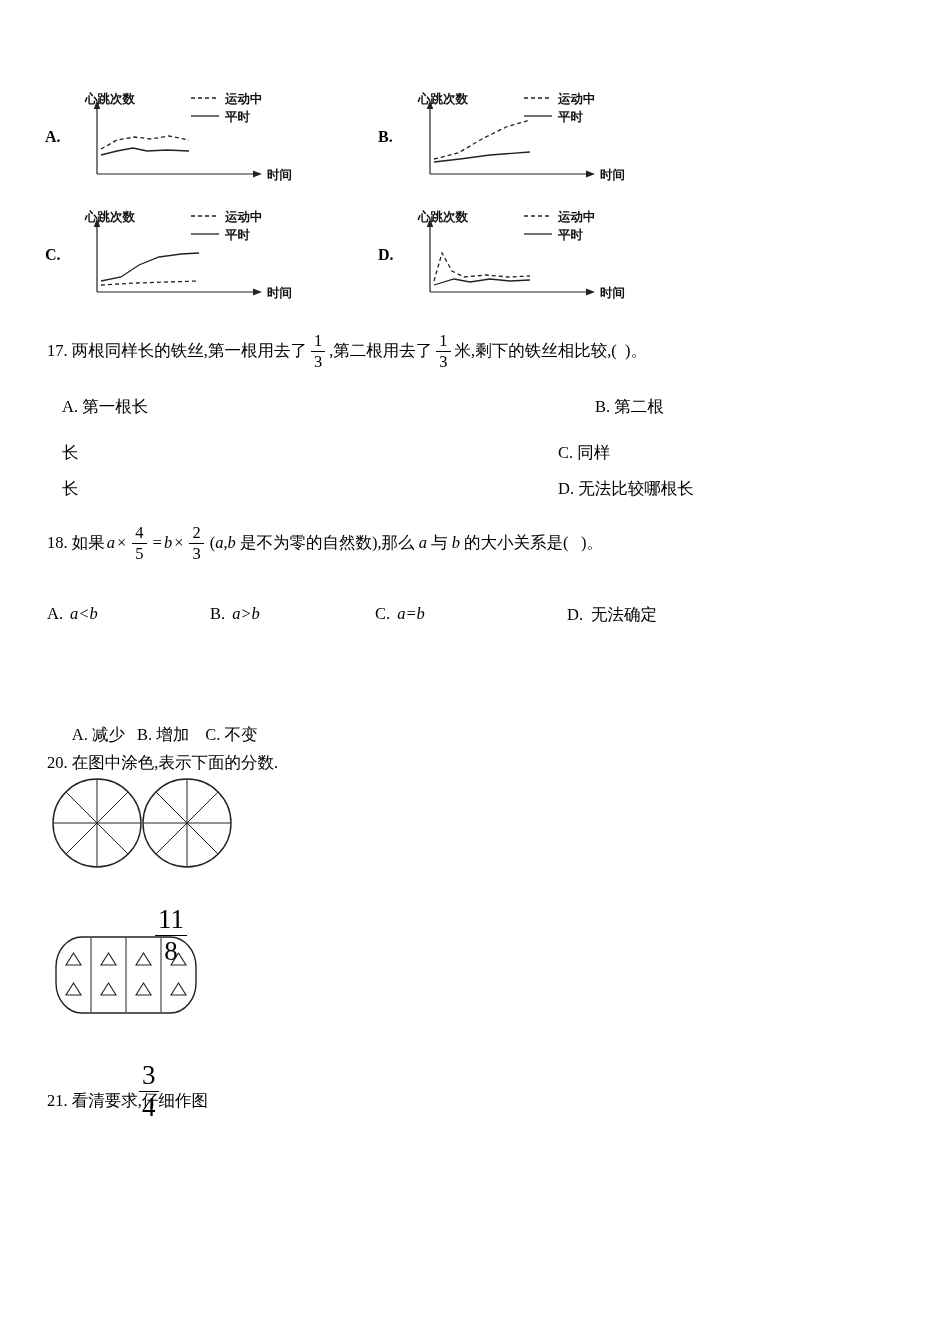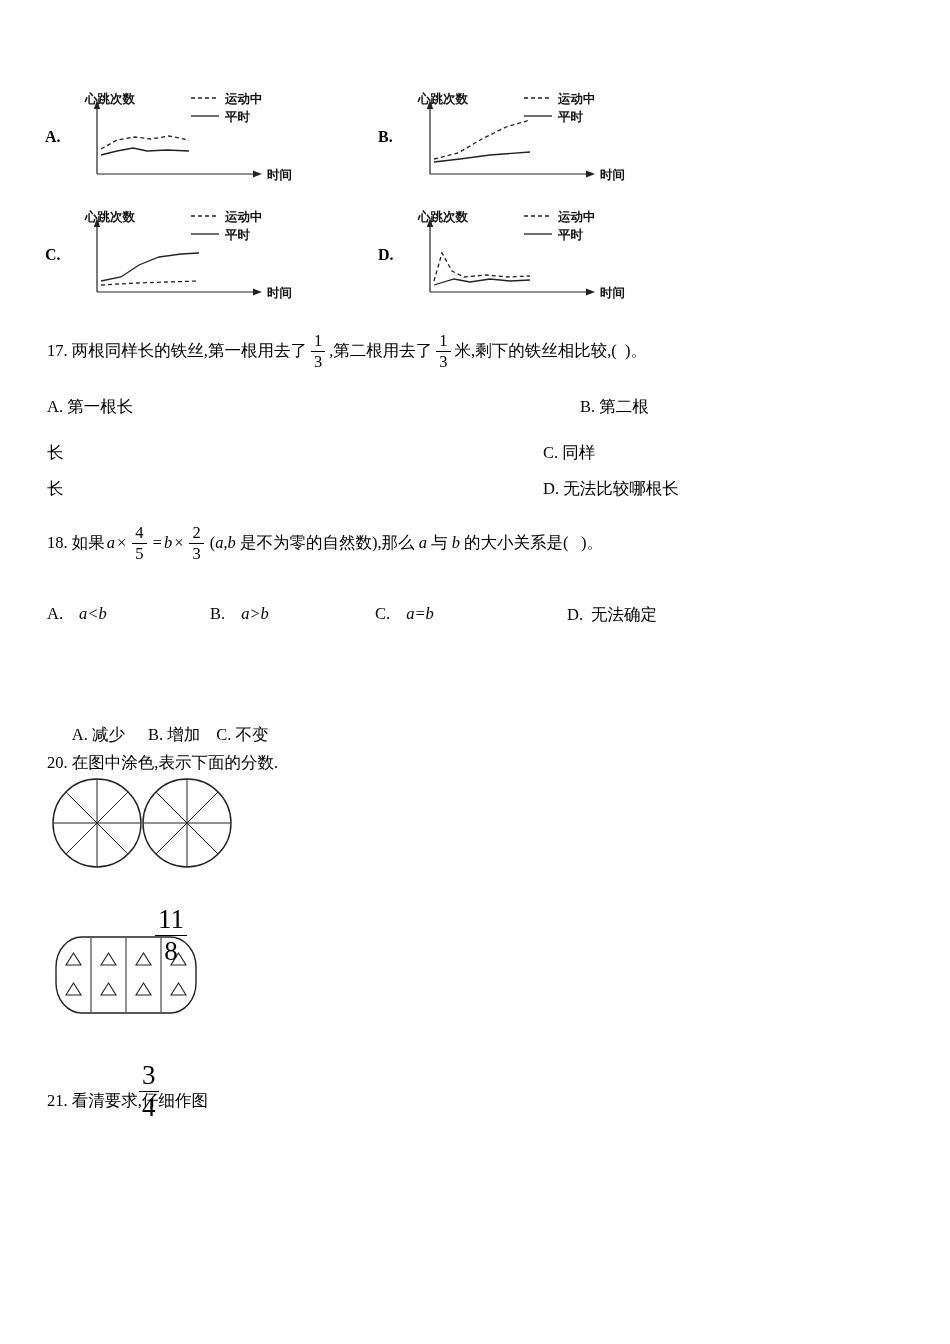--- a/index.html
+++ b/index.html
@@ -23,21 +23,21 @@
   .frac{display:inline-flex;flex-direction:column;align-items:center;line-height:1.08;margin:0 4px;vertical-align:middle}
   .frac .num{border-bottom:1.3px solid #000;padding:0 3px 1px;text-align:center}
   .frac .den{padding-top:1px}
   .bigfrac{font-size:27px}
   
   .stem{display:flex;align-items:center}
   .rpos{position:absolute;top:0}
   .it{font-style:italic}
   .mexpr{display:inline-flex;align-items:center;margin:0 2px}
   .mexpr .op{margin:0 2px}
-  .optcell .it{margin-left:16px}
+  .optcell .it{margin-left:7px}
   .optcell .plain{margin-left:8px}
 </style>
 </head>
 <body>
 
 <div class="page">
 
   
   <div class="abs charts-grid" style="top:86px;left:45px">
 
@@ -117,21 +117,21 @@
   
   <div class="abs stem" style="top:324px;left:47px;height:54px">
     <span>17. 两根同样长的铁丝,第一根用去了</span>
     <span class="frac"><span class="num">1</span><span class="den">3</span></span>
     <span>,第二根用去了</span>
     <span class="frac"><span class="num">1</span><span class="den">3</span></span>
     <span>米,剩下的铁丝相比较,(  )。</span>
   </div>
 
   
-  <div class="abs" style="top:396px;left:47px;width:860px;height:118px">
+  <div class="abs" style="top:396px;left:62px;width:860px;height:118px">
     <span class="rpos" style="left:0;top:0">A. 第一根长</span>
     <span class="rpos" style="left:533px;top:0">B. 第二根</span>
     <span class="rpos" style="left:0;top:46px">长</span>
     <span class="rpos" style="left:496px;top:46px">C. 同样</span>
     <span class="rpos" style="left:0;top:82px">长</span>
     <span class="rpos" style="left:496px;top:82px">D. 无法比较哪根长</span>
   </div>
 
   
   <div class="abs stem" style="top:516px;left:47px;height:54px">
@@ -160,21 +160,21 @@
   <div class="abs" style="top:604px;left:47px;width:870px;height:30px">
     <span class="rpos optcell" style="left:0"><span>A.</span><span class="it">a&lt;b</span></span>
     <span class="rpos optcell" style="left:163px"><span>B.</span><span class="it">a&gt;b</span></span>
     <span class="rpos optcell" style="left:328px"><span>C.</span><span class="it">a=b</span></span>
     <span class="rpos optcell" style="left:520px"><span>D.</span><span class="plain">无法确定</span></span>
   </div>
 
   
   <div class="abs" style="top:652px;left:47px;width:870px">
     <div style="margin-top:12px">
-      <span>A. 减少</span><span style="margin-left:23px">B. 增加</span><span style="margin-left:16px">C. 不变</span>
+      <span>A. 减少</span><span style="margin-left:12px">B. 增加</span><span style="margin-left:16px">C. 不变</span>
     </div>
   </div>
 
   
 
   
   <div class="abs" style="top:752px;left:47px">20. 在图中涂色,表示下面的分数.</div>
 
   
   <svg class="abs" style="top:776px;left:50px" width="186" height="95" viewBox="0 0 186 95">

